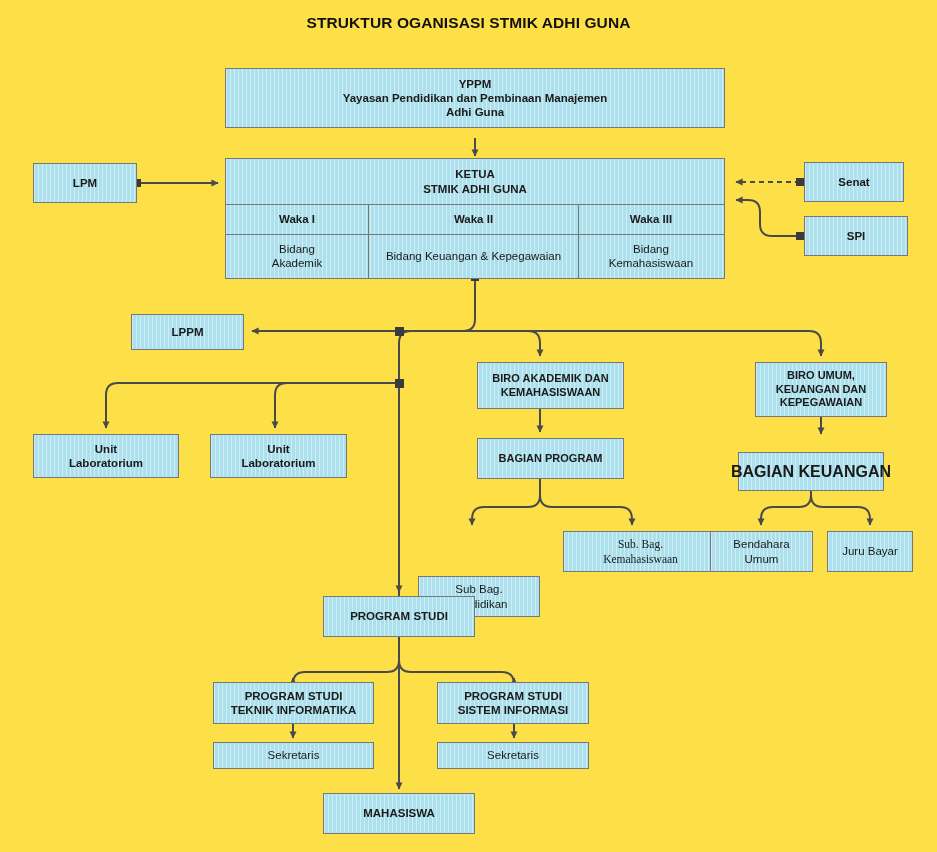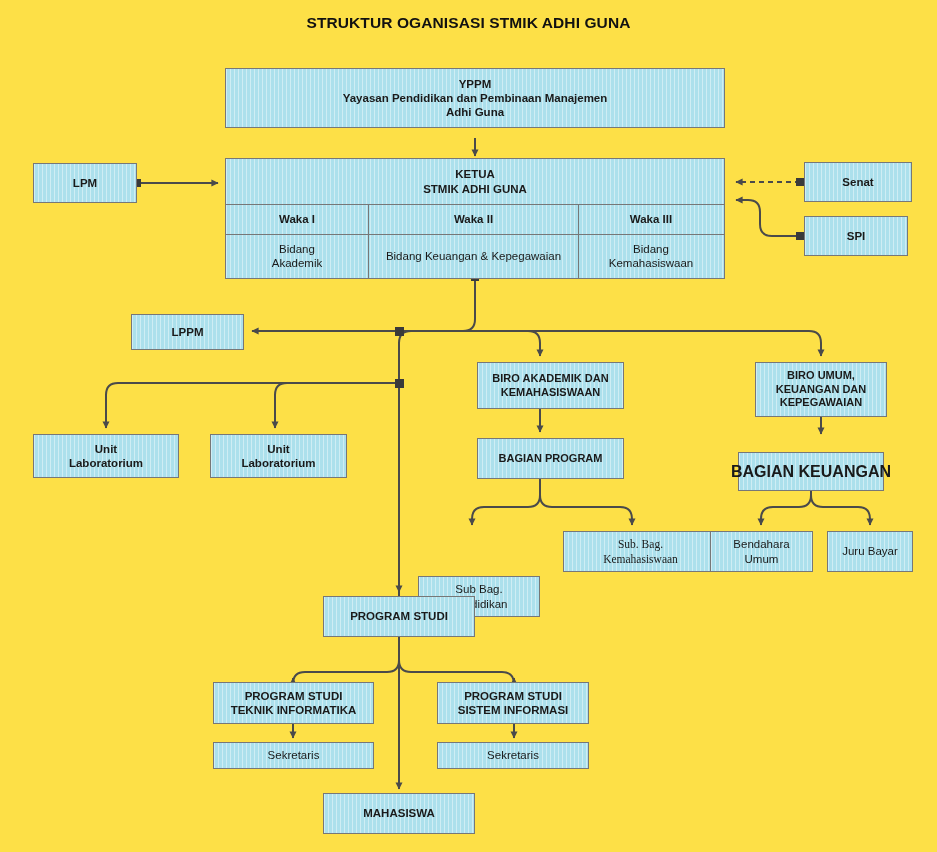--- a/index.html
+++ b/index.html
@@ -167,21 +167,21 @@
         <span class="ln">Bidang</span>
         <span class="ln">Kemahasiswaan</span>
       </div>
     </div>
   </div>
 
   <div class="node b" style="left:33px;top:163px;width:104px;height:40px;font-size:11.5px;">
     <span class="ln">LPM</span>
   </div>
 
-  <div class="node b" style="left:804px;top:162px;width:108px;height:40px;font-size:11.5px;">
+  <div class="node b" style="left:804px;top:162px;width:100px;height:40px;font-size:11.5px;">
     <span class="ln">Senat</span>
   </div>
 
   <div class="node b" style="left:804px;top:216px;width:104px;height:40px;font-size:11.5px;">
     <span class="ln">SPI</span>
   </div>
 
   <div class="node b" style="left:131px;top:314px;width:113px;height:36px;font-size:11.5px;">
     <span class="ln">LPPM</span>
   </div>

